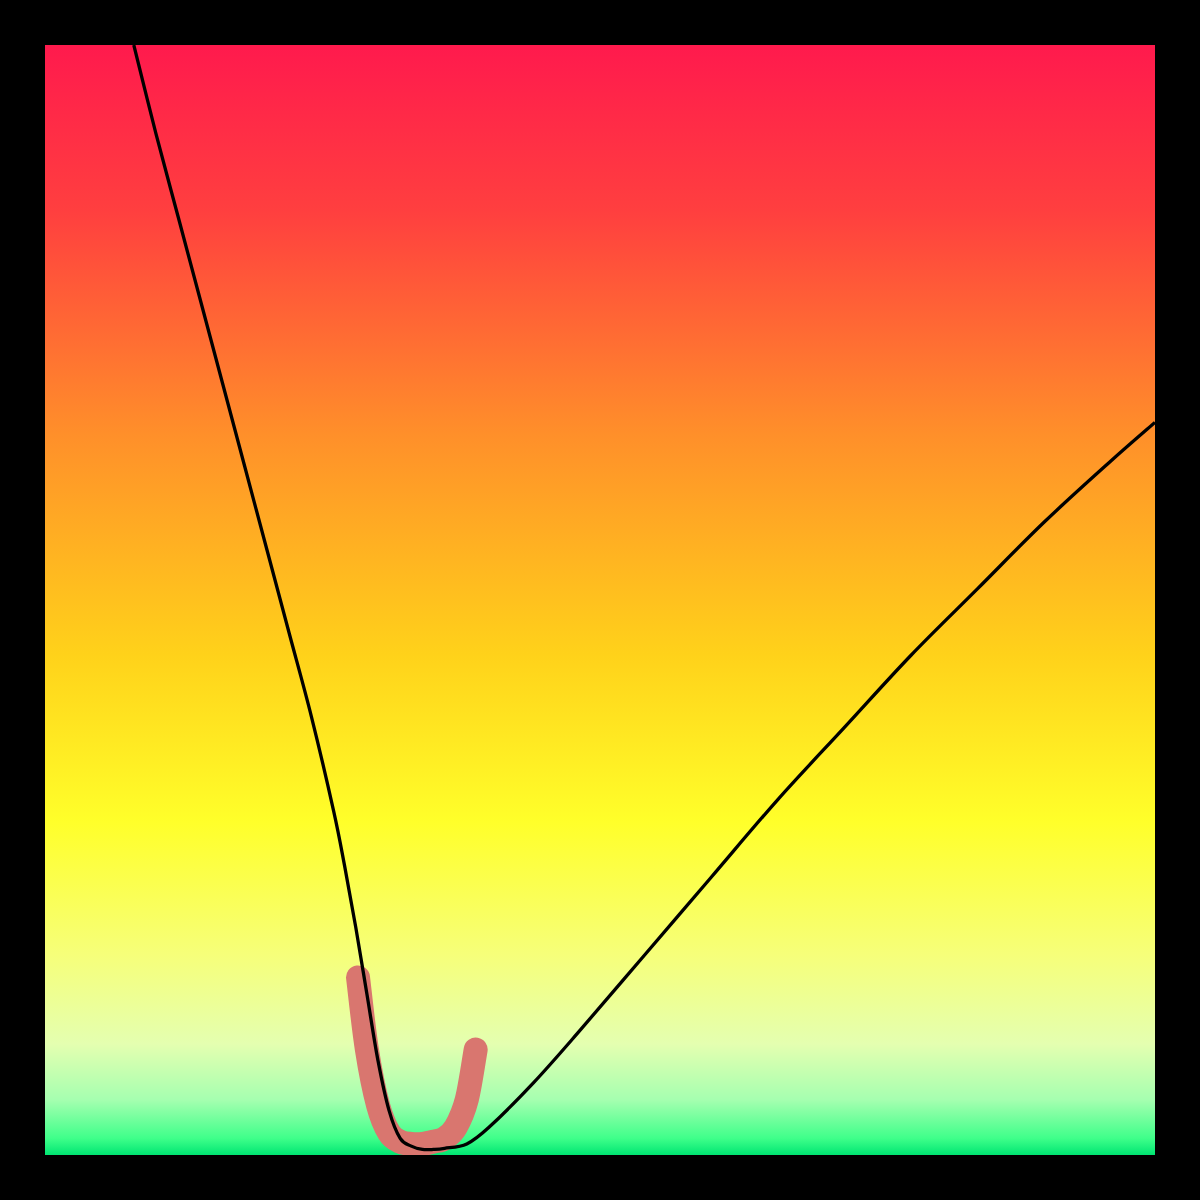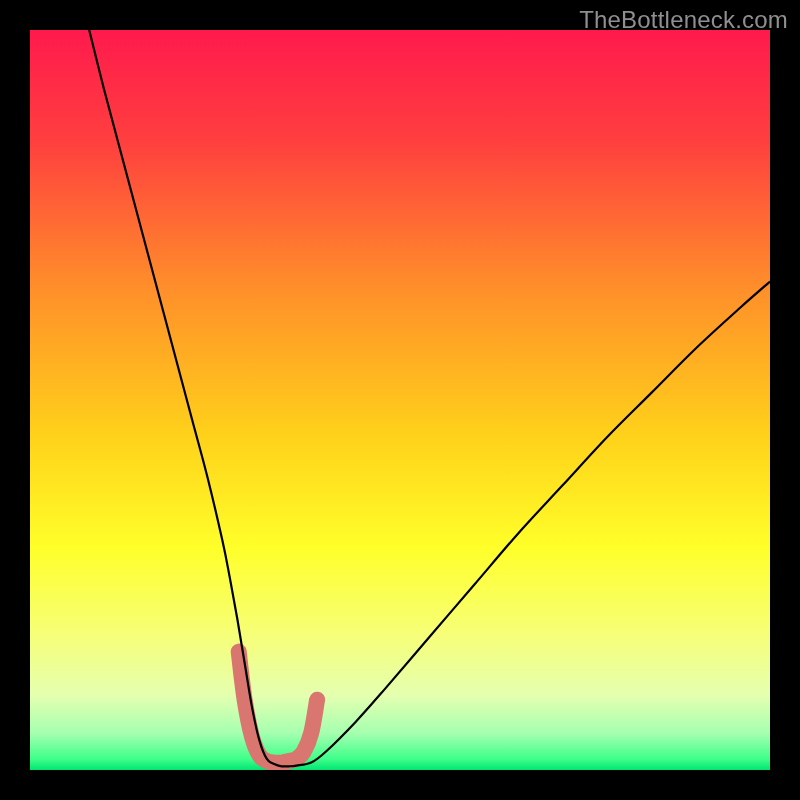--- a/index.html
+++ b/index.html
@@ -71,14 +71,13 @@
             <stop offset="100%" stop-color="#00e572"></stop>
           </linearGradient>
       </defs>
       <rect x="0" y="0" width="100" height="100" fill="url(#bg-grad)"></rect>
     </svg>
     <svg class="curve" viewBox="0 0 100 100" preserveAspectRatio="none">
       <path id="highlight-path" fill="none" d="M 28.2 84 C 28.333333333333332 85.08333333333333, 28.7 88.58333333333333, 29 90.5 C 29.3 92.41666666666667, 29.666666666666668 94.25, 30 95.5 C 30.333333333333332 96.75, 30.666666666666668 97.45, 31 98 C 31.333333333333332 98.55, 31.666666666666668 98.63333333333333, 32 98.8 C 32.333333333333336 98.96666666666667, 32.666666666666664 98.96666666666667, 33 99 C 33.333333333333336 99.03333333333333, 33.666666666666664 99.03333333333333, 34 99 C 34.333333333333336 98.96666666666667, 34.666666666666664 98.88333333333333, 35 98.8 C 35.333333333333336 98.71666666666667, 35.666666666666664 98.71666666666667, 36 98.5 C 36.333333333333336 98.28333333333333, 36.666666666666664 98.08333333333333, 37 97.5 C 37.333333333333336 96.91666666666667, 37.7 96.16666666666667, 38 95 C 38.3 93.83333333333333, 38.666666666666664 91.25, 38.8 90.5" stroke="#d9766f" stroke-linecap="round" stroke-linejoin="round" vector-effect="non-scaling-stroke" style="stroke-width: 16px;"></path>
       <path id="curve-path" fill="none" d="M 8 0 C 8.333333333333334 1.3333333333333333, 9.333333333333334 5.416666666666666, 10 8 C 10.666666666666666 10.583333333333334, 11.333333333333334 13, 12 15.5 C 12.666666666666666 18, 13.333333333333334 20.5, 14 23 C 14.666666666666666 25.5, 15.333333333333334 28, 16 30.5 C 16.666666666666668 33, 17.333333333333332 35.5, 18 38 C 18.666666666666668 40.5, 19.333333333333332 43, 20 45.5 C 20.666666666666668 48, 21.333333333333332 50.5, 22 53 C 22.666666666666668 55.5, 23.333333333333332 57.833333333333336, 24 60.5 C 24.666666666666668 63.166666666666664, 25.5 66.75, 26 69 C 26.5 71.25, 26.666666666666668 72.25, 27 74 C 27.333333333333332 75.75, 27.666666666666668 77.58333333333333, 28 79.5 C 28.333333333333332 81.41666666666667, 28.666666666666668 83.5, 29 85.5 C 29.333333333333332 87.5, 29.666666666666668 89.75, 30 91.5 C 30.333333333333332 93.25, 30.666666666666668 94.83333333333333, 31 96 C 31.333333333333332 97.16666666666667, 31.666666666666668 97.96666666666667, 32 98.5 C 32.333333333333336 99.03333333333333, 32.666666666666664 99.03333333333333, 33 99.2 C 33.333333333333336 99.36666666666667, 33.666666666666664 99.45, 34 99.5 C 34.333333333333336 99.55, 34.666666666666664 99.51666666666667, 35 99.5 C 35.333333333333336 99.48333333333333, 35.5 99.48333333333333, 36 99.4 C 36.5 99.31666666666668, 37.333333333333336 99.31666666666666, 38 99 C 38.666666666666664 98.68333333333334, 39 98.41666666666667, 40 97.5 C 41 96.58333333333333, 42.666666666666664 94.91666666666667, 44 93.5 C 45.333333333333336 92.08333333333333, 46.333333333333336 90.91666666666667, 48 89 C 49.666666666666664 87.08333333333333, 52 84.33333333333333, 54 82 C 56 79.66666666666667, 58 77.33333333333333, 60 75 C 62 72.66666666666667, 64 70.25, 66 68 C 68 65.75, 70 63.666666666666664, 72 61.5 C 74 59.333333333333336, 76 57.08333333333334, 78 55.00000000000001 C 80 52.91666666666667, 82 51, 84 49 C 86 47, 88 44.916666666666664, 90 43 C 92 41.083333333333336, 94.33333333333333 39, 96 37.5 C 97.66666666666667 36, 99.33333333333333 34.583333333333336, 100 34" stroke="#000000" stroke-width="0.297" vector-effect="non-scaling-stroke" style="stroke-width: 2.2px;"></path>
     </svg>
   </div>
-  <div class="watermark">TheBottleneck.com</div>
 </div>
 
 </body></html>

